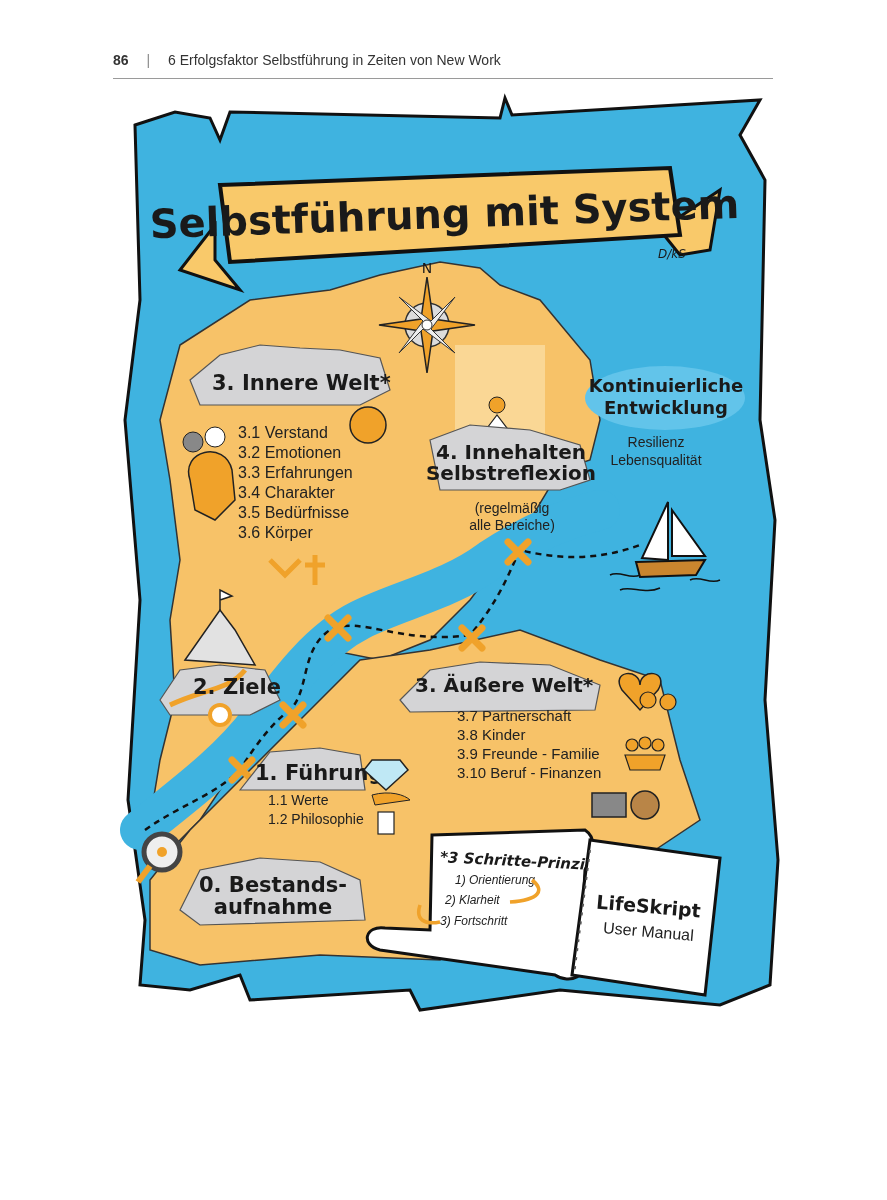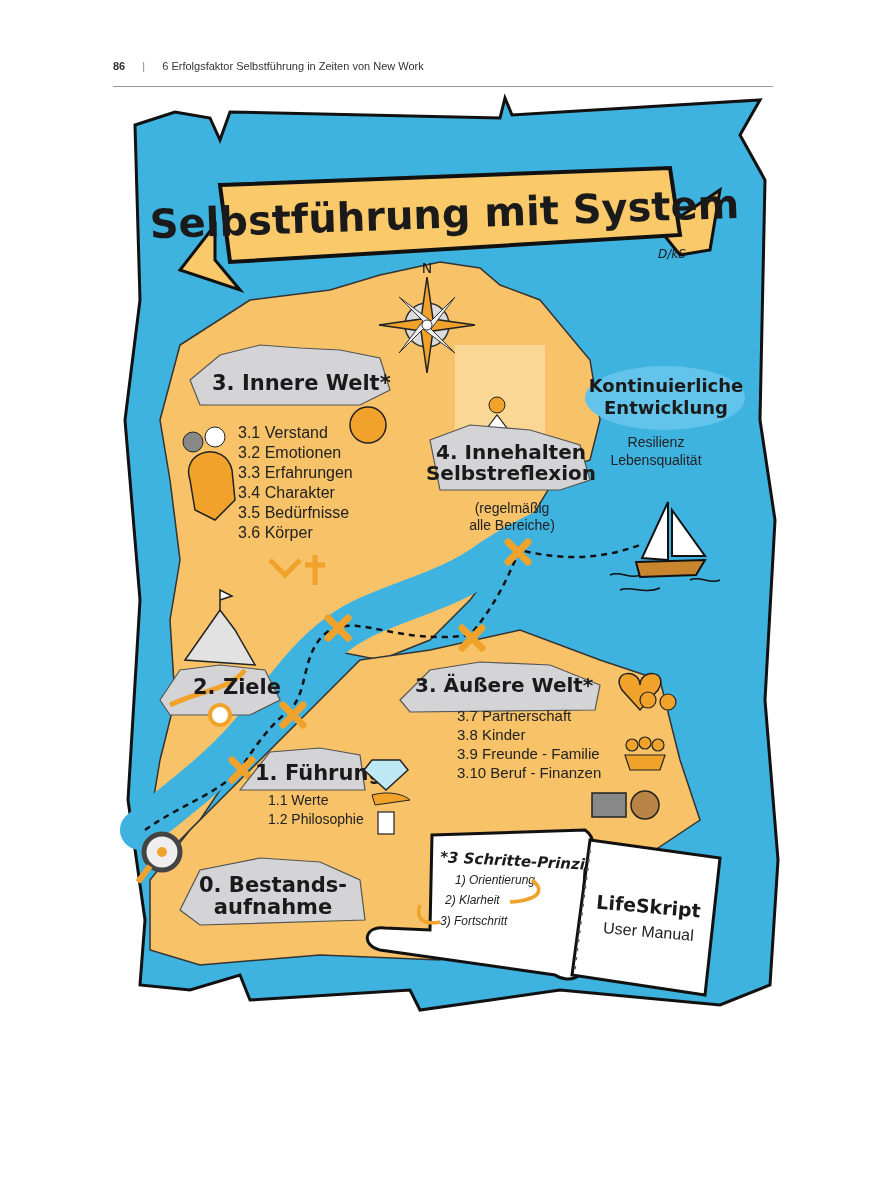--- a/index.html
+++ b/index.html
@@ -1,17 +1,17 @@
 <!DOCTYPE html>
 <html><head>
 <meta charset="utf-8">
 <style>
   html, body { margin:0; padding:0; background:#ffffff; }
   body { width:887px; height:1200px; position:relative; overflow:hidden; font-family:"Liberation Sans", sans-serif; }
-  .running-head { position:absolute; left:113px; top:52px; width:660px; height:26px; border-bottom:1px solid #9a9a9a; font-size:11px; color:#333;margin-top:8px; }
+  .running-head { position:absolute; left:113px; top:52px; width:660px; height:26px; border-bottom:1px solid #9a9a9a; font-size:14px; color:#333; }
   .running-head .pg { font-weight:bold; margin-right:14px; }
   .running-head .sep { color:#888; margin-right:14px; }
   .illus { position:absolute; left:0; top:0; width:887px; height:1200px; }
   .hand { font-family:"DejaVu Sans", sans-serif; fill:#1a1a1a; }
   .hand-light { font-family:"Liberation Sans", sans-serif; fill:#222; }
 </style>
 </head>
 <body>
 
 <div class="running-head">

